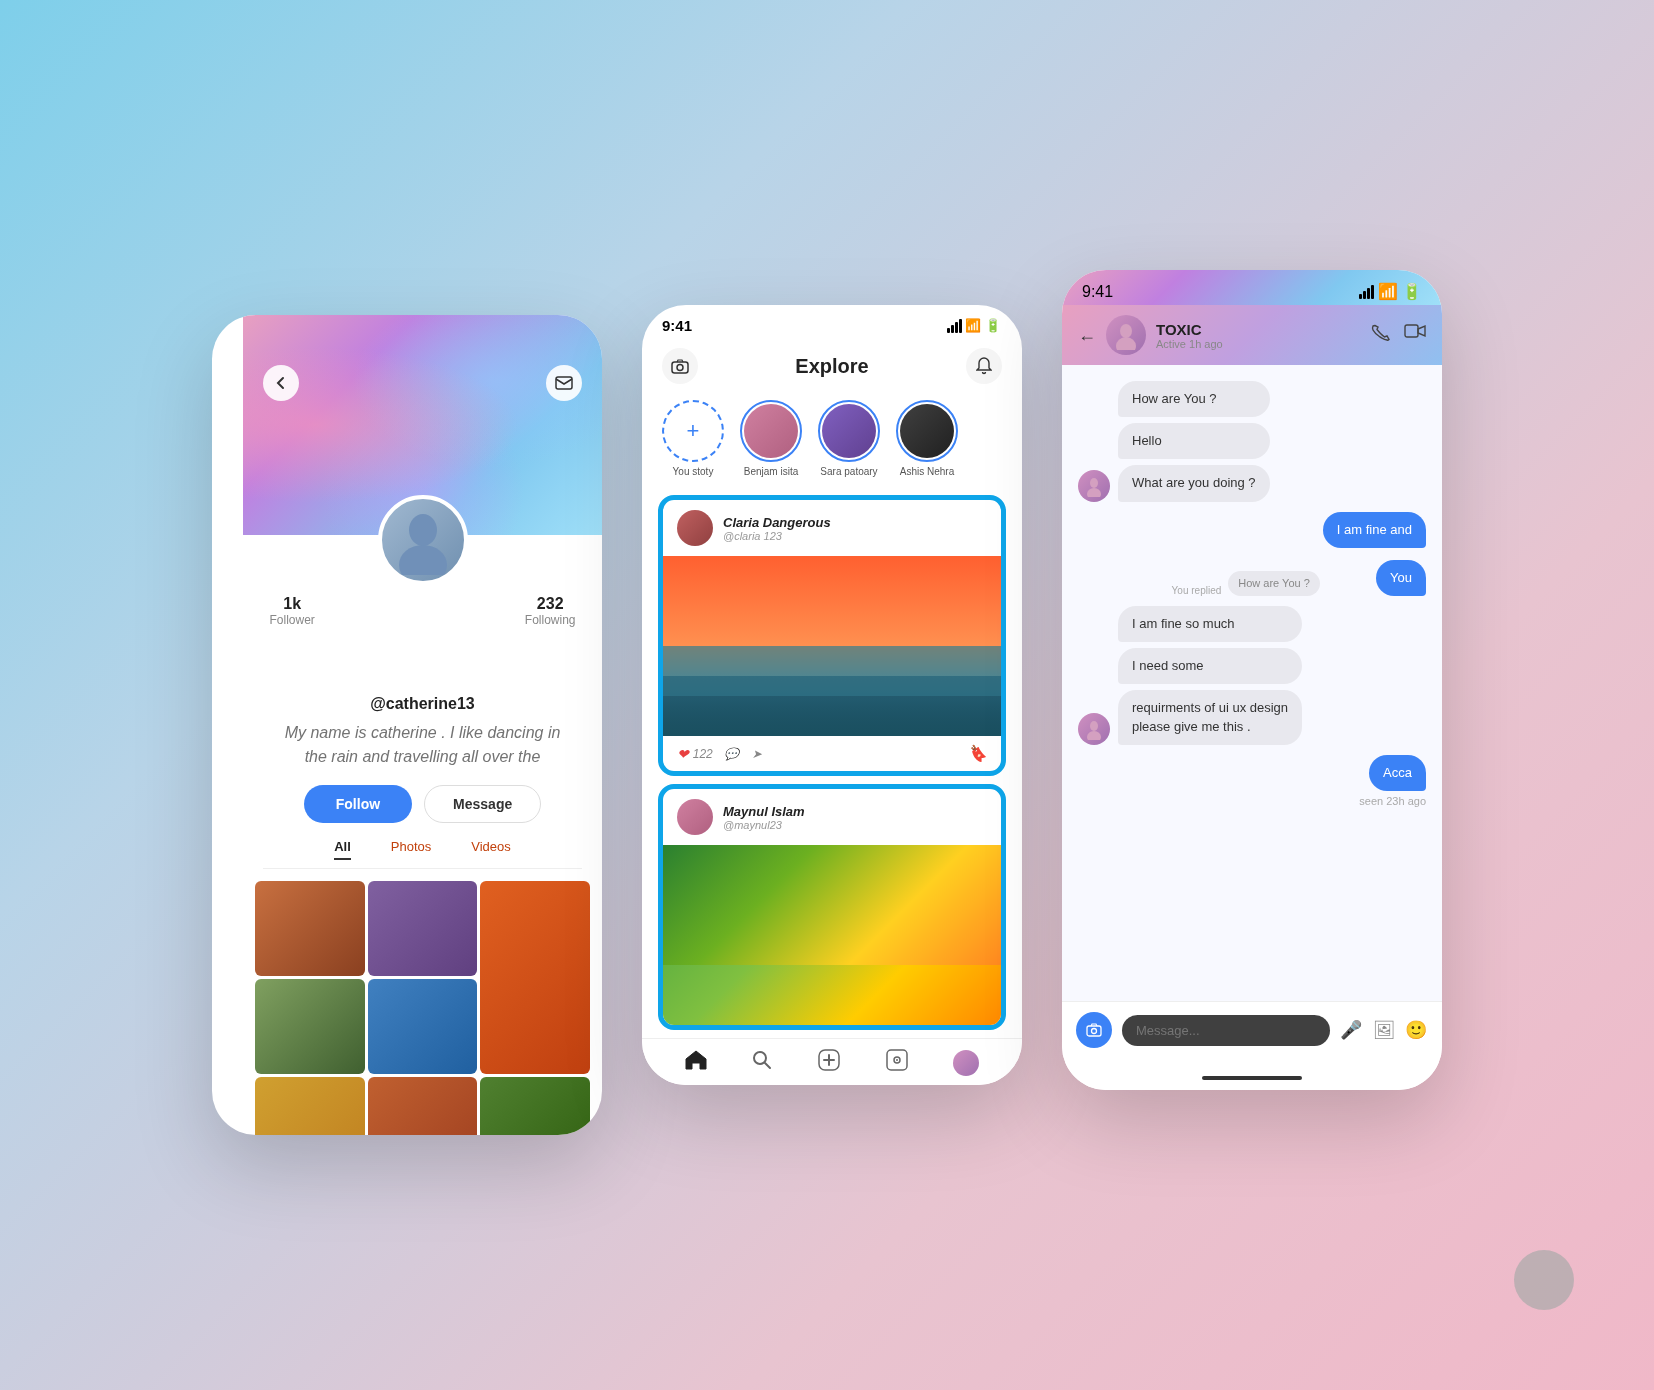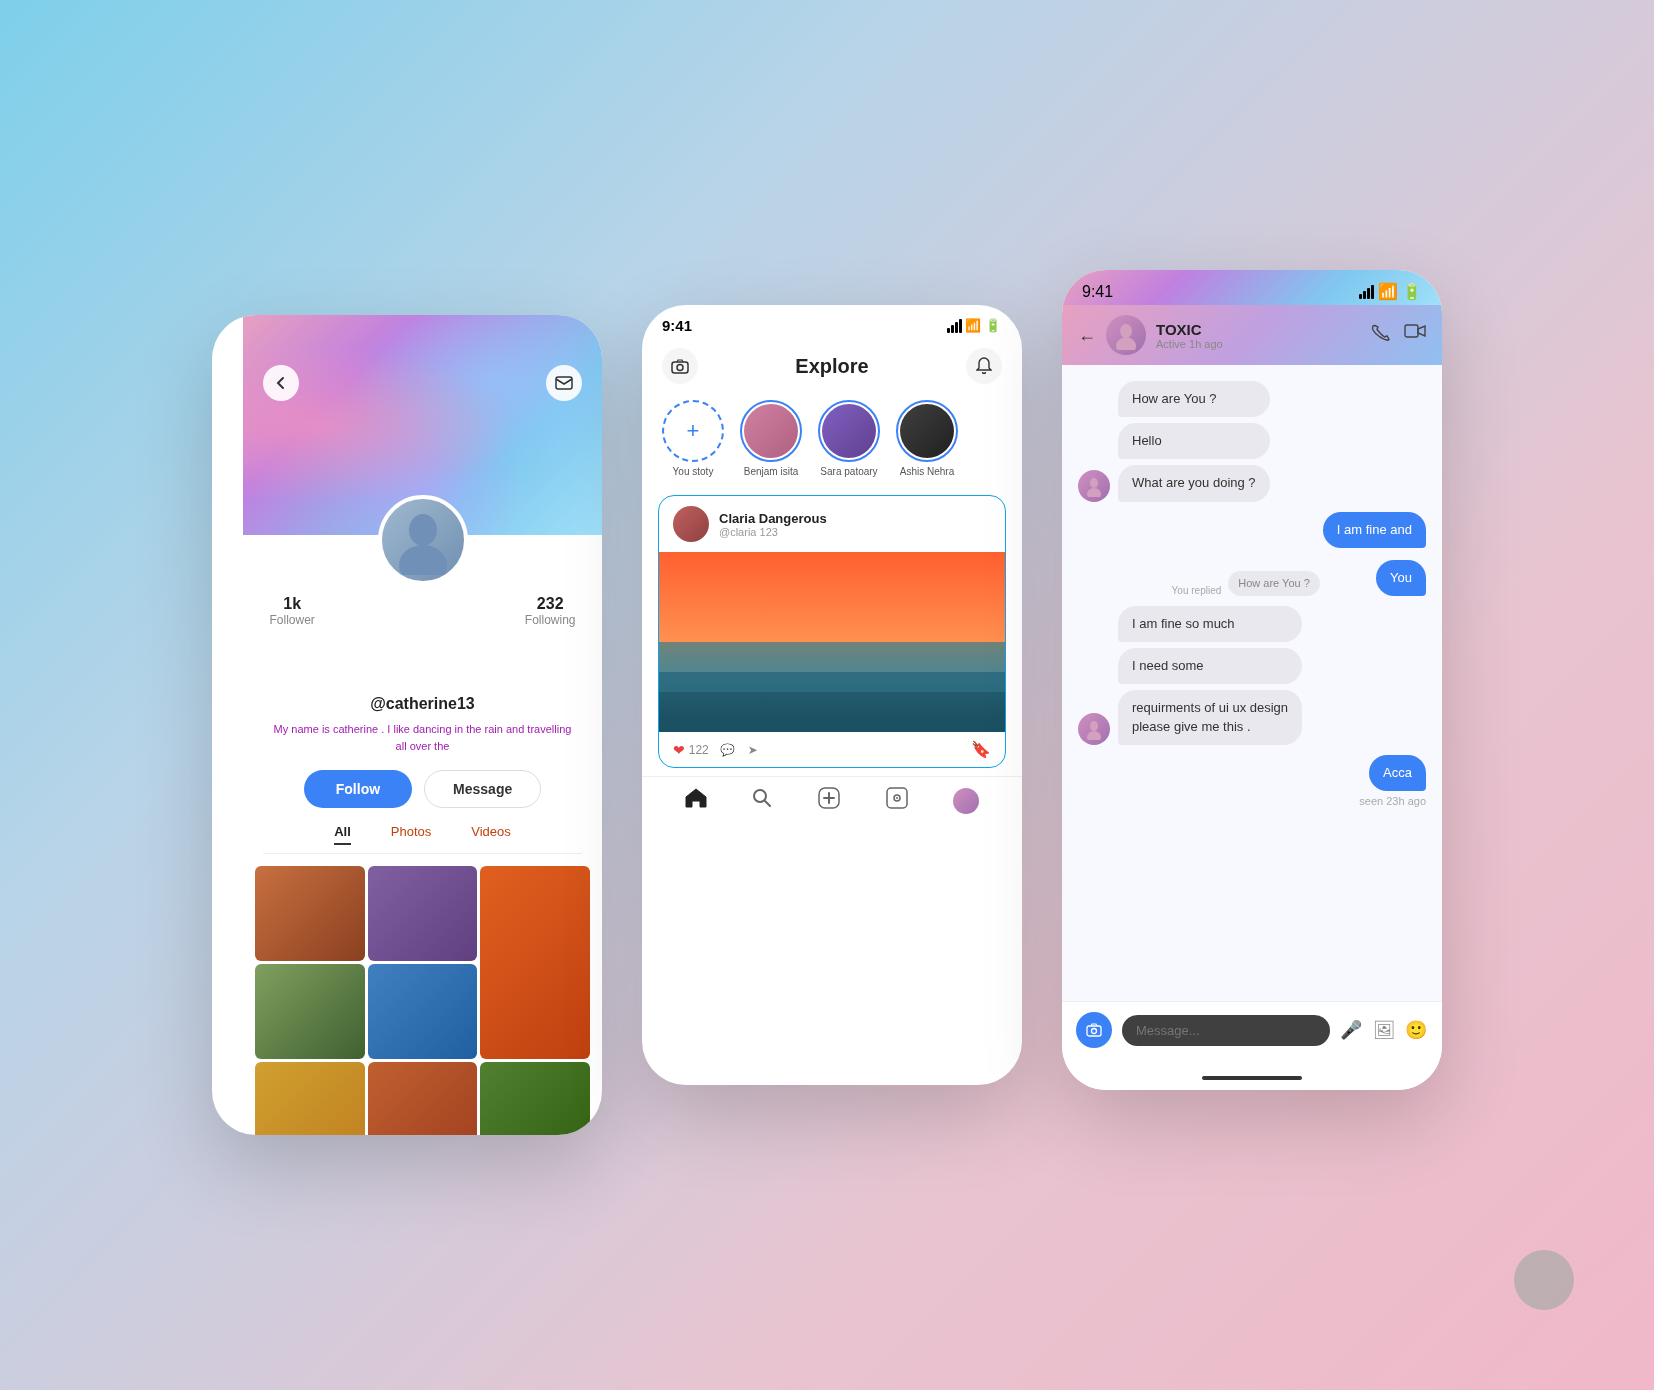--- a/index.html
+++ b/index.html
@@ -128,21 +128,21 @@
     .profile-stats {
       display: flex;
       justify-content: center;
       gap: 60px;
       margin-bottom: 10px;
     }
     .stat-item { text-align: center; }
     .stat-num { font-weight: 700; font-size: 16px; color: #222; }
     .stat-label { font-size: 12px; color: #888; }
     .profile-username { font-weight: 700; font-size: 16px; color: #222; margin-bottom: 8px; }
-    .profile-bio { font-size: 11px; color: #a21caf; line-height: 1.5; padding: 0 30px; margin-bottom: 16px; }
+    .profile-bio { font-size: 16px; color: #737373; line-height: 1.5; padding: 0 30px; margin-bottom: 16px; font-style: italic; }
     .profile-actions { display: flex; gap: 12px; justify-content: center; margin-bottom: 16px; }
     .btn-follow {
       background: #3b82f6;
       color: #fff;
       border: none;
       border-radius: 20px;
       padding: 10px 32px;
       font-size: 14px;
       font-weight: 600;
       cursor: pointer;
@@ -244,24 +244,25 @@
     }
     .story-avatar {
       width: 100%;
       height: 100%;
       border-radius: 50%;
       overflow: hidden;
     }
     .story-name { font-size: 10px; color: #555; white-space: nowrap; }
     .post-card {
       margin: 8px 16px;
-      border: 1px solid #0ea5e9;
+      border: 5px solid #0ea5e9;
       border-radius: 16px;
       overflow: hidden;
       background: #fff;
+      font-style: italic;
     }
     .post-header {
       display: flex;
       align-items: center;
       gap: 10px;
       padding: 10px 14px;
     }
     .post-avatar {
       width: 36px; height: 36px;
       border-radius: 50%;
@@ -609,20 +610,34 @@
         <div class="post-action">
           <span>💬</span>
         </div>
         <div class="post-action">
           <span>➤</span>
         </div>
         <div class="post-bookmark">🔖</div>
       </div>
     </div>
 
+    <div class="post-card">
+      <div class="post-header">
+        <div class="post-avatar sa1" style="width:36px;height:36px;border-radius:50%;"></div>
+        <div>
+          <div class="post-user">Maynul Islam</div>
+          <div class="post-handle">@maynul23</div>
+        </div>
+      </div>
+      <div class="post-image post-parrot">
+        <div style="position:relative;width:100%;height:120px;overflow:hidden;">
+          <div style="position:absolute;top:0;left:0;right:0;bottom:0;background:linear-gradient(135deg,#2a8030,#6cb020,#ffd020,#ff8820);"></div>
+        </div>
+      </div>
+    </div>
 
     <div class="bottom-nav">
       <div class="nav-item nav-home active">
         <svg width="22" height="20" viewBox="0 0 22 20" fill="none">
           <path d="M1 9L11 1L21 9V19H15V13H7V19H1V9Z" fill="#222" stroke="#222" stroke-width="1"></path>
         </svg>
       </div>
       <div class="nav-item">
         <svg width="20" height="20" viewBox="0 0 20 20" fill="none">
           <circle cx="8" cy="8" r="6" stroke="#666" stroke-width="2"></circle>

